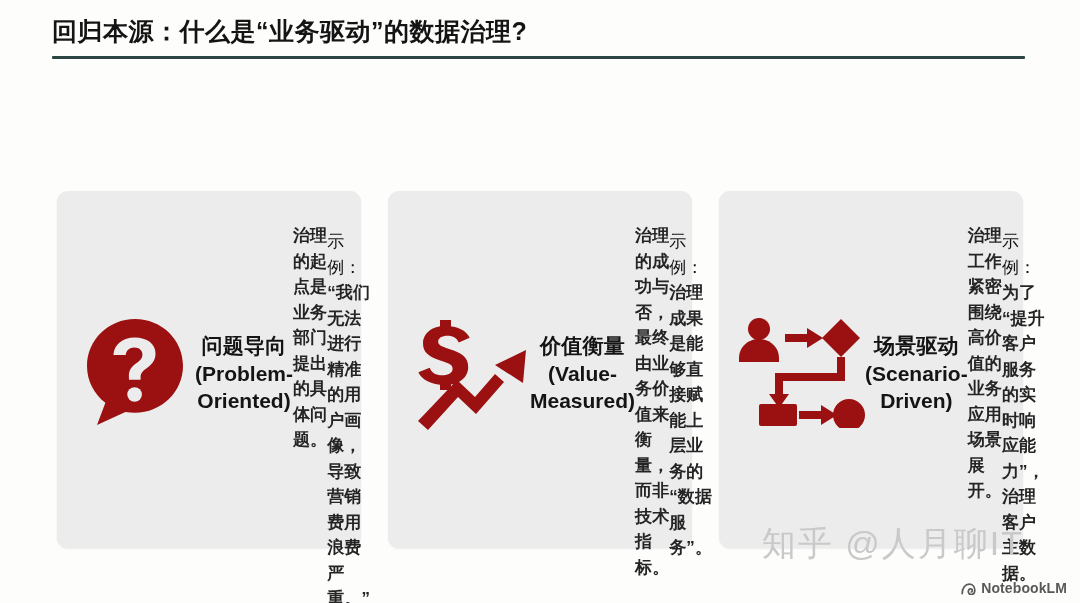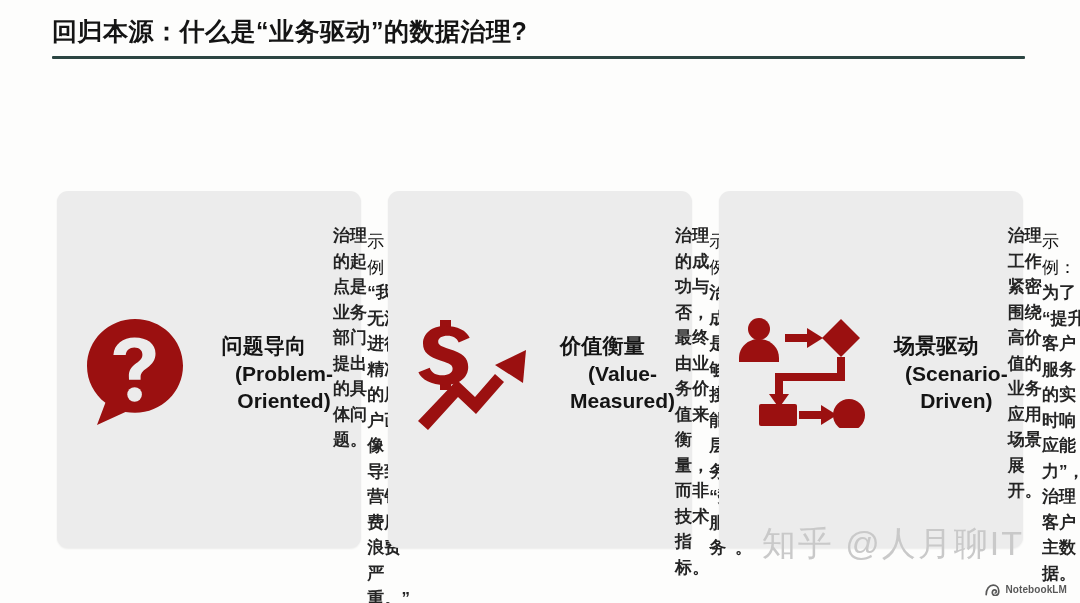--- a/index.html
+++ b/index.html
@@ -93,21 +93,20 @@
     text-align: center;
     font-size: 21px;
     font-weight: bold;
     line-height: 1.33;
     color: #141414;
     letter-spacing: 0.2px;
   }
   .card-title .en {
     display: block;
     letter-spacing: 0px;
-    margin-left: 40px;
   }
   .card-body {
     margin-top: 16px;
     align-self: stretch;
     font-size: 17px;
     line-height: 1.5;
     color: #242424;
     font-weight: 600;
     letter-spacing: 0.1px;
   }
@@ -138,21 +137,21 @@
     user-select: none;
   }
   .nblm {
     position: absolute;
     right: 13px;
     bottom: 7px;
     display: flex;
     align-items: center;
     gap: 5px;
     color: #3c3c3c;
-    font-size: 10px;
+    font-size: 14px;
     font-weight: bold;
     letter-spacing: 0.1px;
     opacity: 0.85;
   }
   .nblm svg { display: block; }
 </style>
 </head>
 <body>
 
 <div class="slide">

